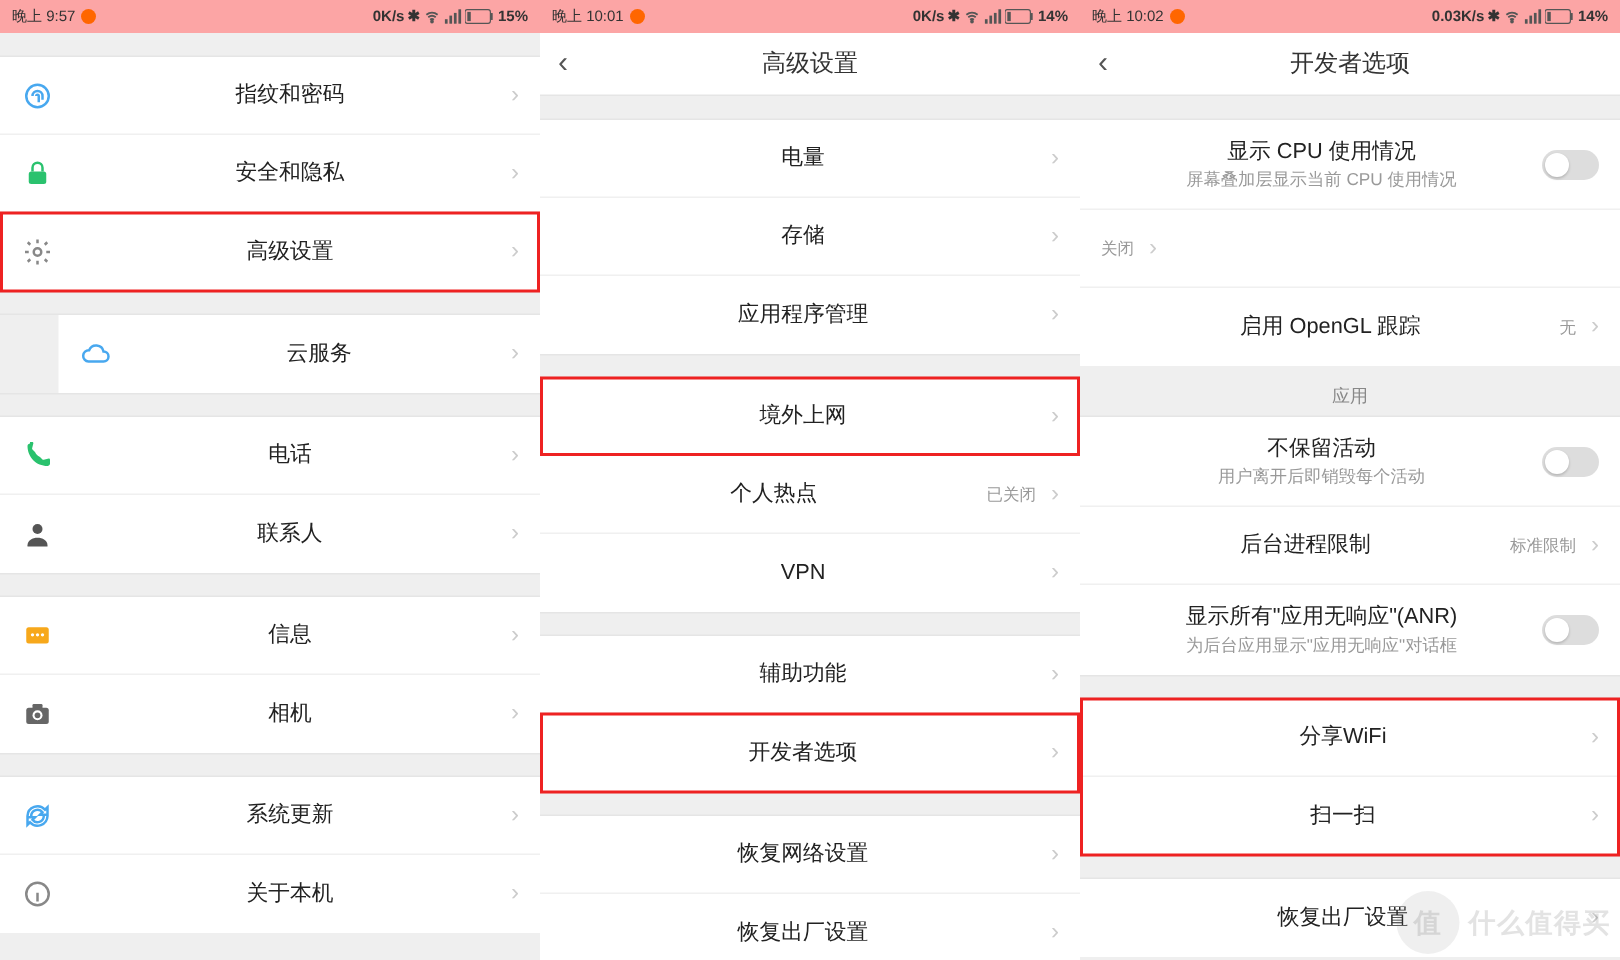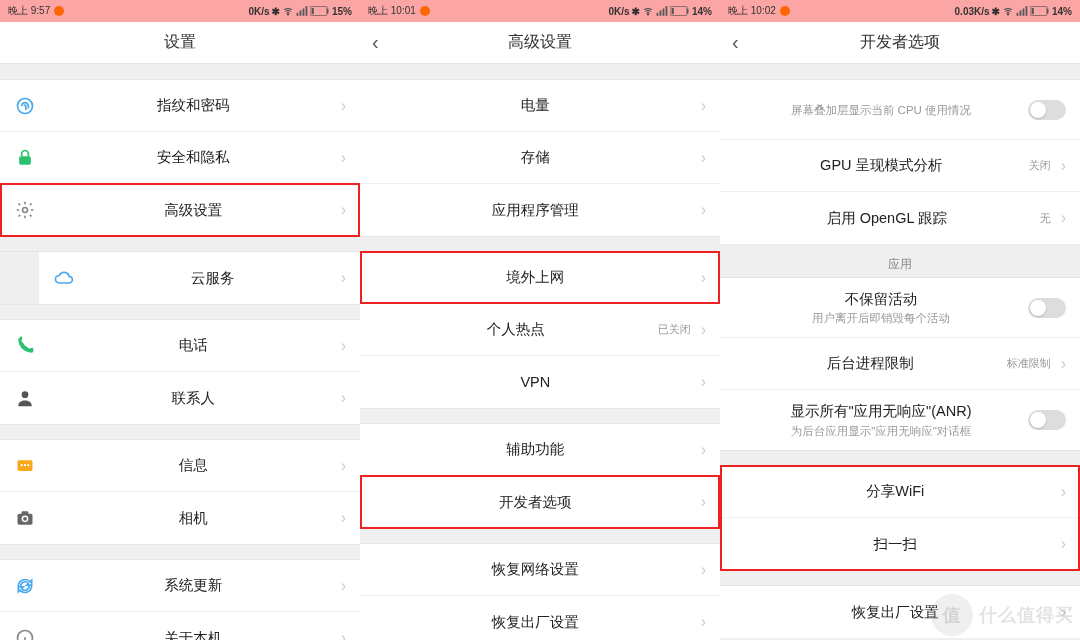--- a/index.html
+++ b/index.html
@@ -56,23 +56,20 @@
           <rect x="16" y="0" width="3" height="16" fill="#555"></rect>
         </svg>
   <svg width="20" height="10" viewBox="0 0 26 12">
           <rect x="0" y="0" width="22" height="12" rx="2" fill="none" stroke="#555"></rect>
           <rect x="22" y="3" width="2" height="6" fill="#555"></rect>
           <rect x="2" y="2" width="3" height="8" fill="#555"></rect>
         </svg>
   <span>15%</span>
       </div>
     </div>
-    <div class="navbar">
-      <span class="title">设置</span>
-    </div>
     <div class="list">
       <div class="section-gap first"></div>
       <div style="position: relative;">
         <div class="row">
           <span class="row-icon">
             <svg viewBox="0 0 24 24" fill="none" stroke="#48a8ef" stroke-width="2">
               <circle cx="12" cy="12" r="9"></circle>
               <path d="M8 12a4 4 0 018 0v3"></path>
               <path d="M11 12a1 1 0 012 0v5"></path>
             </svg>
@@ -343,28 +340,26 @@
     </div>
     <div class="navbar">
       <span class="back-btn">‹</span>
       <span class="title">开发者选项</span>
     </div>
     <div class="list">
       <div class="section-gap first"></div>
       <div style="position: relative;">
         <div class="row sub">
           <div class="row-body">
+            <span class="row-label">显示 CPU 使用情况</span>
             <span class="row-sublabel">屏幕叠加层显示当前 CPU 使用情况</span>
           </div>
           <span class="row-toggle"></span>
         </div>
         <div class="row">
-          <div class="row-body">
-            <span class="row-label">GPU 呈现模式分析</span>
-          </div>
           <span class="row-value">关闭</span>
           <span class="chevron">›</span>
         </div>
         <div class="row">
           <div class="row-body">
             <span class="row-label">启用 OpenGL 跟踪</span>
           </div>
           <span class="row-value">无</span>
           <span class="chevron">›</span>
         </div>

